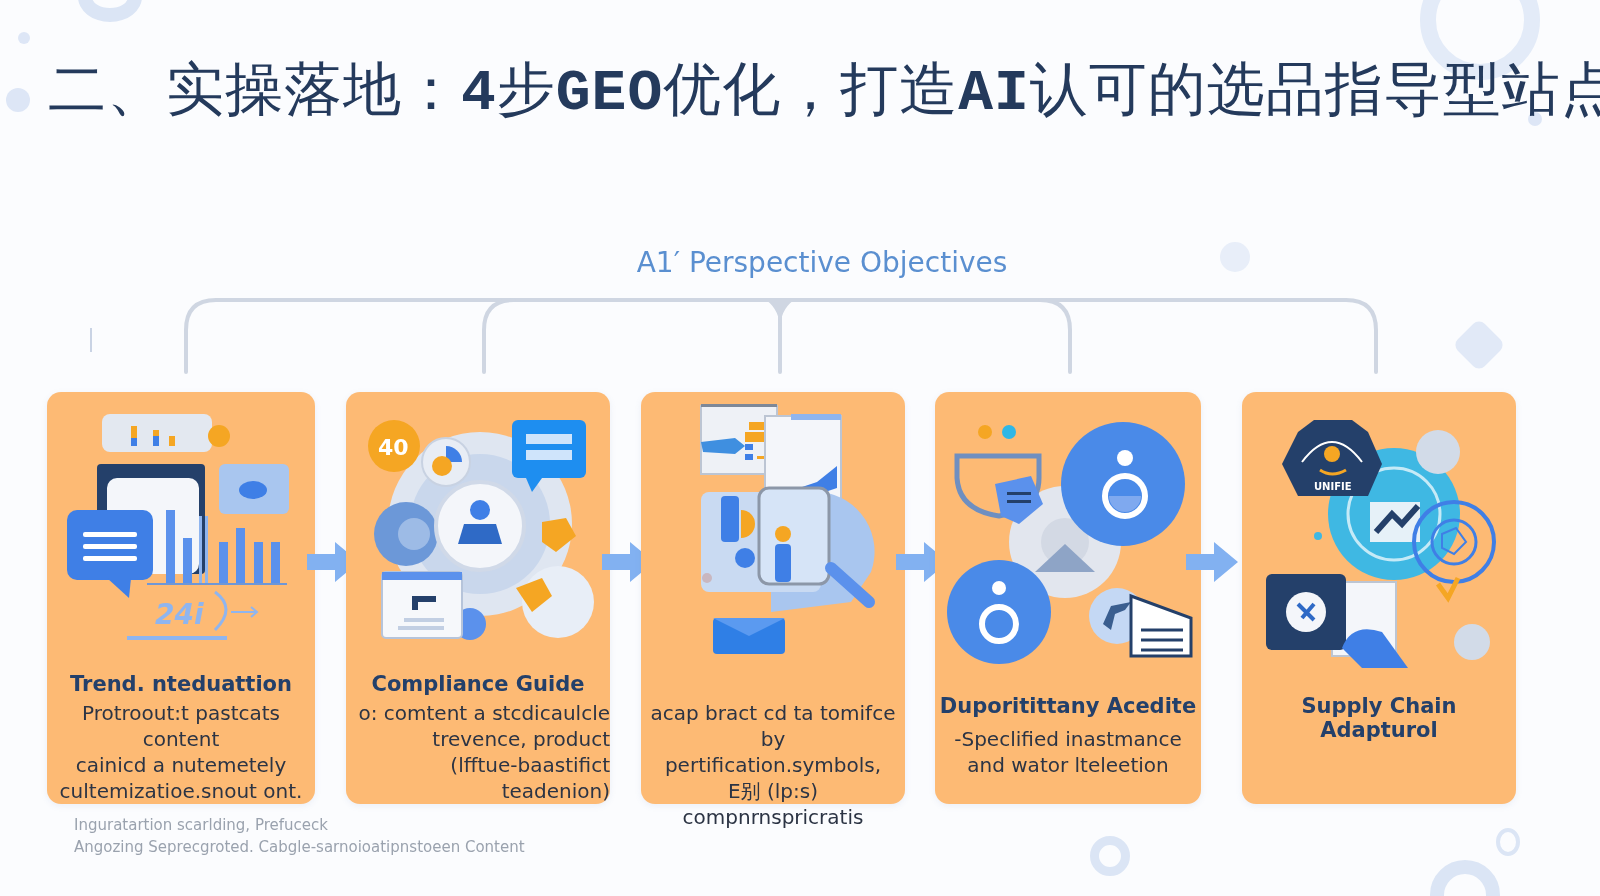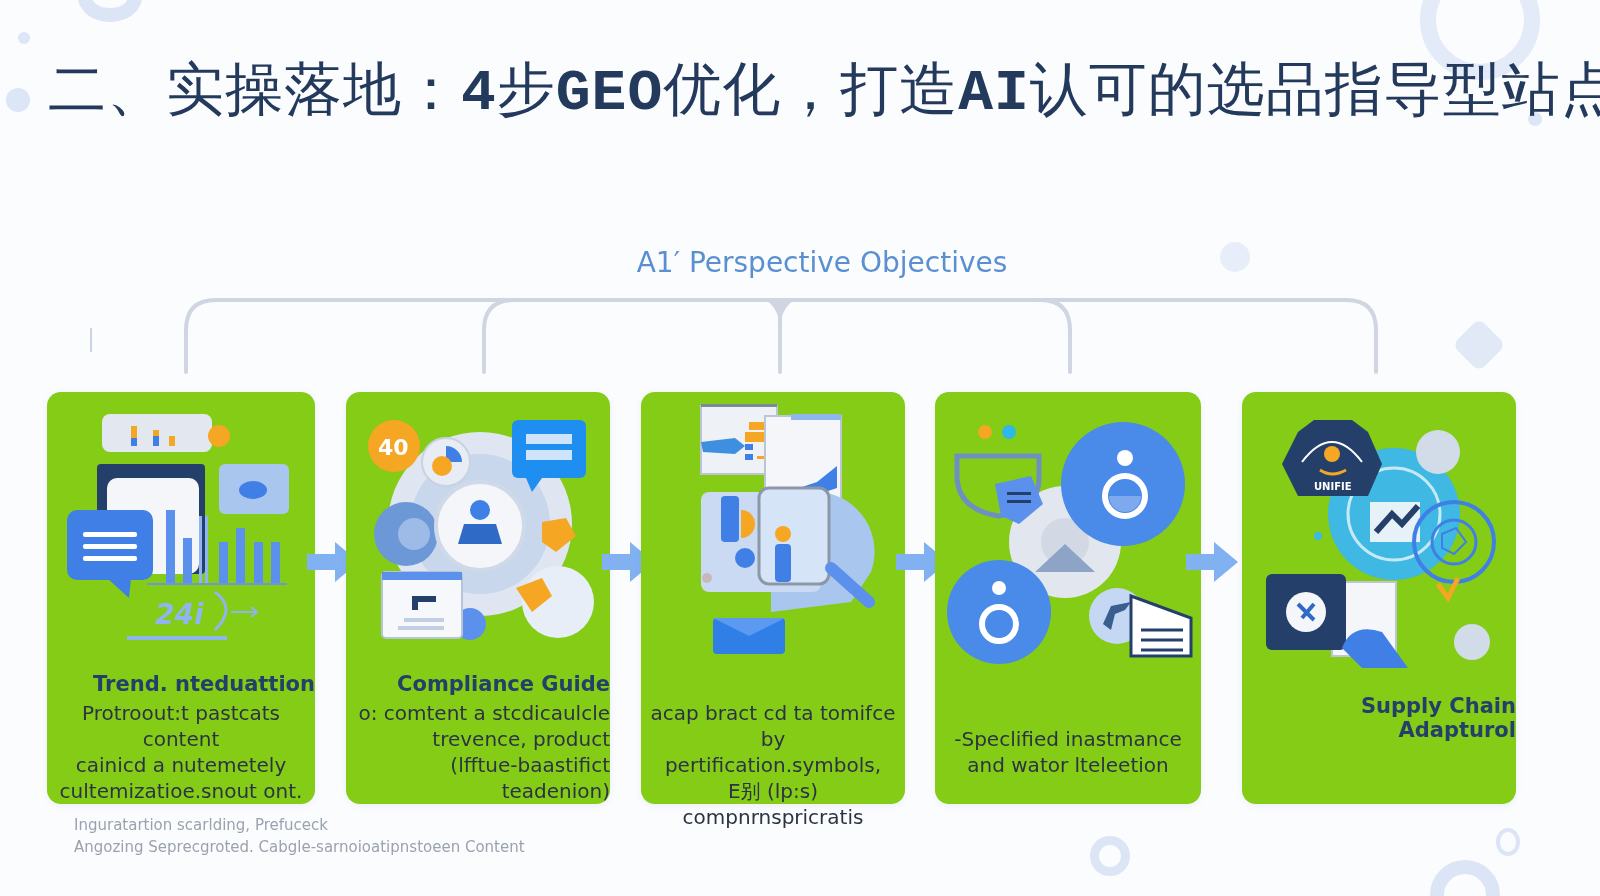--- a/index.html
+++ b/index.html
@@ -24,26 +24,26 @@
 
   .objective {
     position: absolute; left: 0; width: 1600px; top: 246px; text-align: center;
     font-size: 28px; color: #5a8fd0; font-family: "DejaVu Sans", sans-serif; padding-left: 44px;
   }
 
   .bracket { position: absolute; left: 0; top: 0; width: 1600px; height: 896px; }
 
   .card {
     position: absolute; top: 392px; height: 412px;
-    background: #84cc16; border-radius: 14px;
+    background: #fdba74; border-radius: 14px;
     box-shadow: 0 2px 6px rgba(120,150,200,0.12);
   }
   .card .illus { position: absolute; left: 0; top: 0; width: 100%; height: 280px; }
   .card .ctitle {
-    position: absolute; left: 0; width: 100%; text-align: right;
+    position: absolute; left: 0; width: 100%; text-align: center;
     font-size: 21px; font-weight: 700; color: #24406a;
     font-family: "DejaVu Sans", sans-serif;
   }
   .card .cdesc {
     position: absolute; left: 0; width: 100%; text-align: center;
     font-size: 20px; line-height: 26px; color: #2c3444;
     font-family: "DejaVu Sans", sans-serif;
     white-space: pre-line;
   }
   .arrow { position: absolute; top: 540px; width: 58px; height: 44px; }
@@ -221,20 +221,21 @@
     <circle cx="64" cy="232" r="17" fill="none" stroke="#fff" stroke-width="6"></circle>
     <circle cx="182" cy="224" r="28" fill="#c4d8f4"></circle>
     <path d="M168 232 L176 214 L196 210 L190 218 L180 222 L176 238 Z" fill="#3a5e8f"></path>
     <path d="M196 204 L256 226 V264 H196 Z" fill="#fff" stroke="#24406a" stroke-width="3"></path>
     <g stroke="#24406a" stroke-width="3">
         <line x1="206" y1="238" x2="248" y2="238"></line>
         <line x1="206" y1="248" x2="248" y2="248"></line>
         <line x1="206" y1="258" x2="248" y2="258"></line>
       </g>
   </svg>
+  <div class="ctitle" style="top:302px;">Duporitittany Acedite</div>
   <div class="cdesc" style="top:334px;">-Specliﬁed inastmance
 and wator lteleetion</div>
 </div>
 
 <svg class="arrow" style="left:1184px;" viewBox="0 0 58 44">
     <path d="M2 14 H30 V2 L54 22 L30 42 V30 H2 Z" fill="#82b1f1"></path>
   </svg>
 
 <div class="card" style="left:1242px;width:274px;">
   <svg class="illus" viewBox="0 0 274 280">

